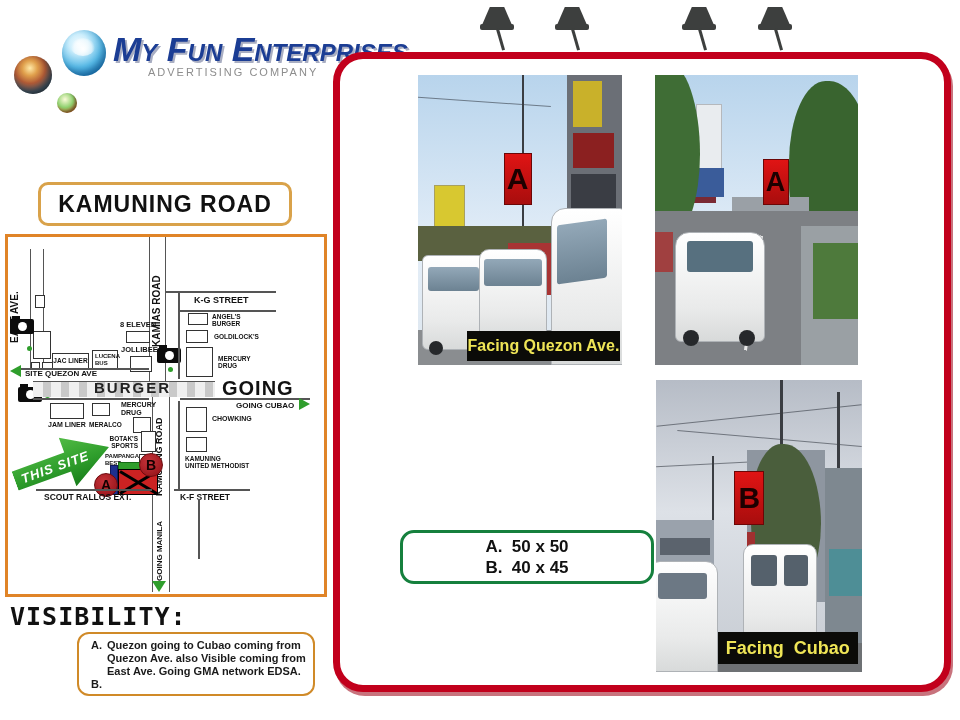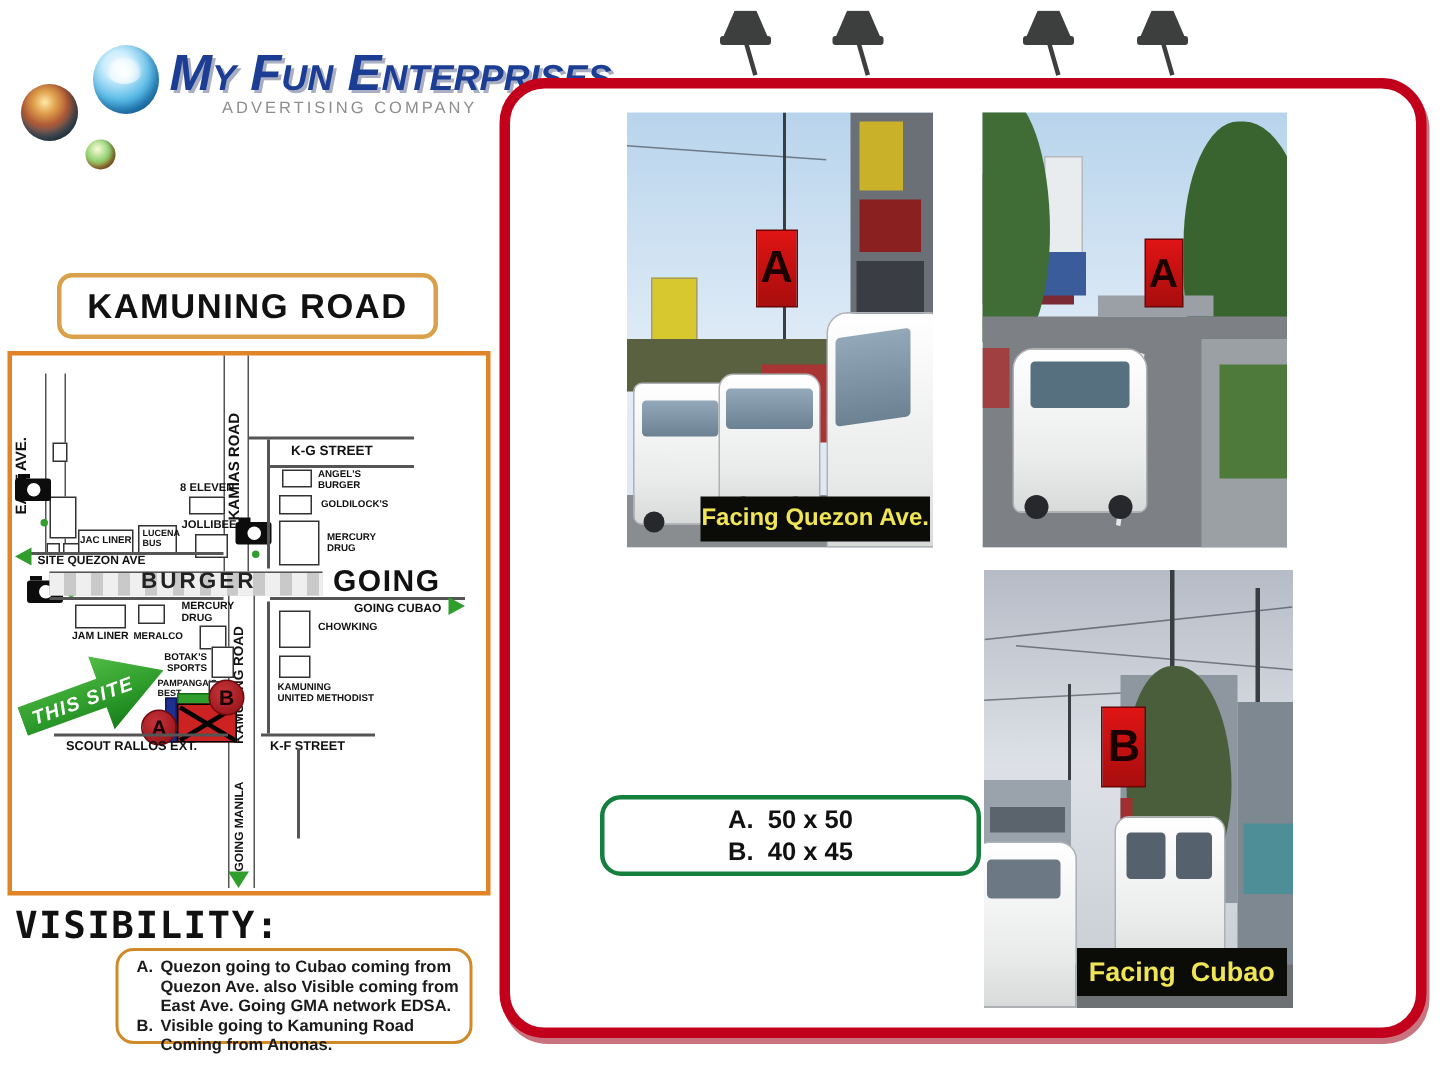--- a/index.html
+++ b/index.html
@@ -209,24 +209,20 @@
   <div class="vis-item">
     <span class="vis-label">A.</span>
     <div class="vis-lines">
       <div>Quezon going to Cubao coming from</div>
       <div>Quezon Ave. also Visible coming from</div>
       <div>East Ave. Going GMA network EDSA.</div>
     </div>
   </div>
   <div class="vis-item">
     <span class="vis-label">B.</span>
-    <div class="vis-lines">
-      <div>Visible going to Kamuning Road</div>
-      <div>Coming from Anonas.</div>
-    </div>
   </div>
 </div>
 
 <div class="lamp" style="left:481px;top:7px;">
     <div class="shade"></div>
     <div class="base"></div>
     <div class="stem"></div>
   </div>
 <div class="lamp" style="left:556px;top:7px;">
     <div class="shade"></div>

